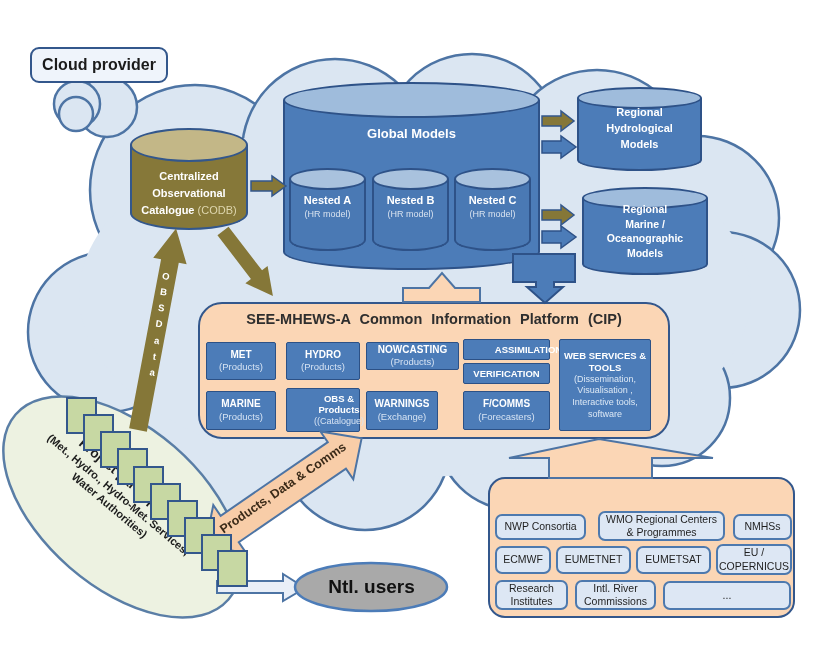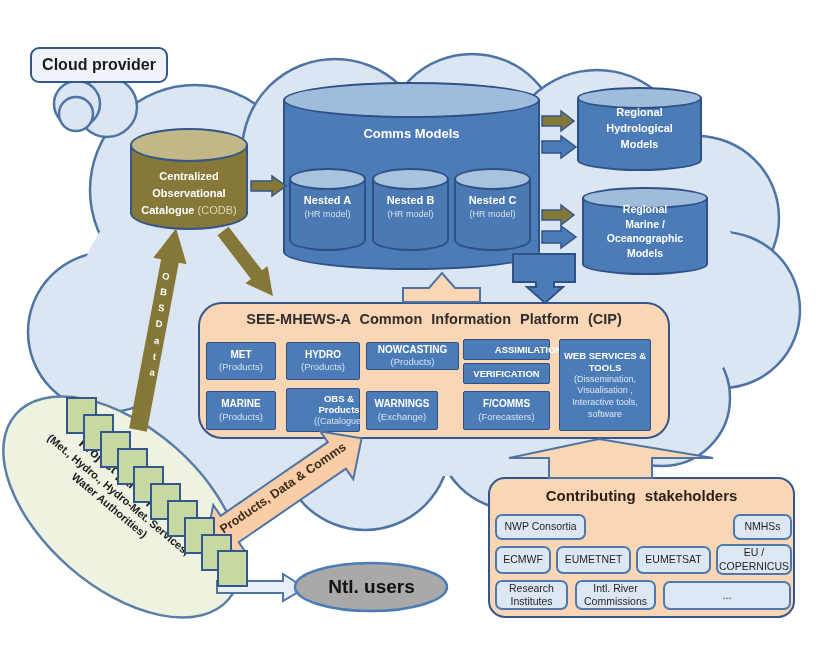--- a/index.html
+++ b/index.html
@@ -90,21 +90,21 @@
     <div class="cyl-label" style="top:40px;font-size:11px;line-height:1.55;">
       <div>Centralized</div>
       <div>Observational</div>
       <div><span>Catalogue</span> <span style="font-weight:400;color:#ded6ae;">(CODB)</span></div>
     </div>
   </div>
 
   <div class="cyl z1 el" style="left:283px;top:82px;width:257px;height:188px;">
     <div class="cyl-body" style="top:18px;height:170px;background:#4c7cb8;border-radius:0 0 50% 50% / 0 0 18px 18px;border-width:2.5px;"></div>
     <div class="cyl-top" style="height:36px;background:#9fbcdc;border-width:2.5px;"></div>
-    <div class="cyl-label" style="top:44px;font-size:13px;">Comms Models</div>
+    <div class="cyl-label" style="top:44px;font-size:13px;">Global Models</div>
 
     <div class="cyl" style="left:6px;top:86px;width:77px;height:83px;">
       <div class="cyl-body" style="top:11px;height:72px;background:#4a79b4;border-radius:0 0 50% 50% / 0 0 11px 11px;"></div>
       <div class="cyl-top" style="height:22px;background:#a9c2de;"></div>
       <div class="cyl-label" style="top:26px;font-size:11px;">Nested A</div>
       <div class="cyl-label" style="top:41px;font-size:9px;font-weight:400;color:#d8e2ef;">(HR model)</div>
     </div>
     <div class="cyl" style="left:89px;top:86px;width:77px;height:83px;">
       <div class="cyl-body" style="top:11px;height:72px;background:#4a79b4;border-radius:0 0 50% 50% / 0 0 11px 11px;"></div>
       <div class="cyl-top" style="height:22px;background:#a9c2de;"></div>
@@ -182,24 +182,27 @@
       <div class="bb-l1">WARNINGS</div>
       <div class="bb-l2">(Exchange)</div>
     </div>
     <div class="bluebox" style="left:263px;top:87px;width:87px;height:39px;">
       <div class="bb-l1">F/COMMS</div>
       <div class="bb-l2">(Forecasters)</div>
     </div>
   </div>
 
   <div class="el z1 rbox" style="left:488px;top:477px;width:307px;height:141px;border-radius:17px;">
-    <div class="rbox-title" style="top:8px;font-size:15px;color:#2b211a;">Contributing  stakeholders</div>
 
     <div class="stbox" style="left:5px;top:35px;width:91px;height:26px;">
       <div>NWP Consortia</div>
+    </div>
+    <div class="stbox" style="left:108px;top:32px;width:127px;height:30px;">
+      <div>WMO Regional Centers</div>
+      <div>&amp; Programmes</div>
     </div>
     <div class="stbox" style="left:243px;top:35px;width:59px;height:26px;">
       <div>NMHSs</div>
     </div>
 
     <div class="stbox" style="left:5px;top:67px;width:56px;height:28px;">
       <div>ECMWF</div>
     </div>
     <div class="stbox" style="left:66px;top:67px;width:75px;height:28px;">
       <div>EUMETNET</div>

